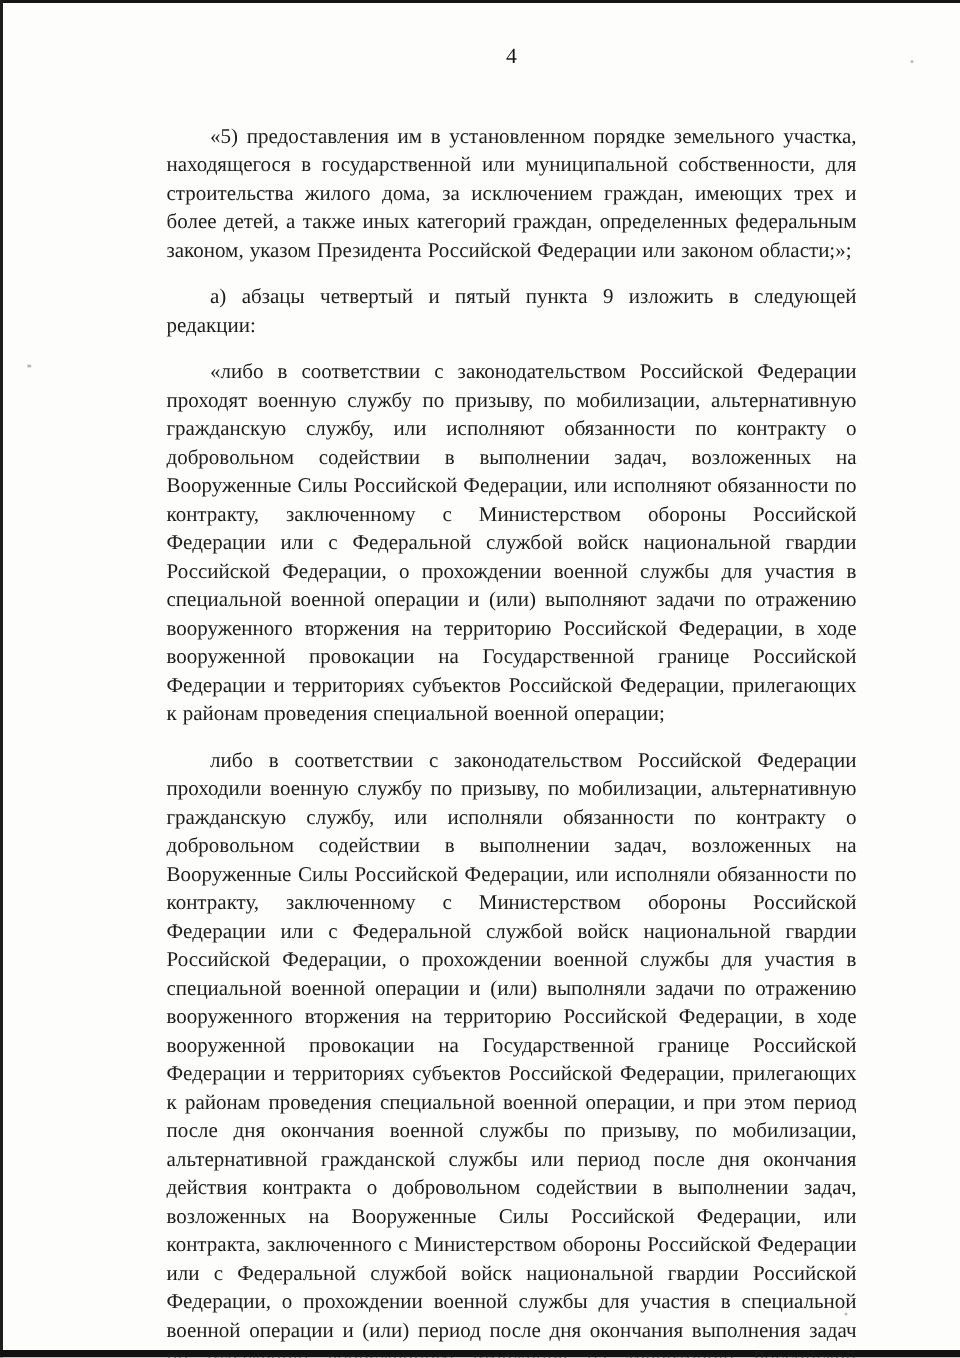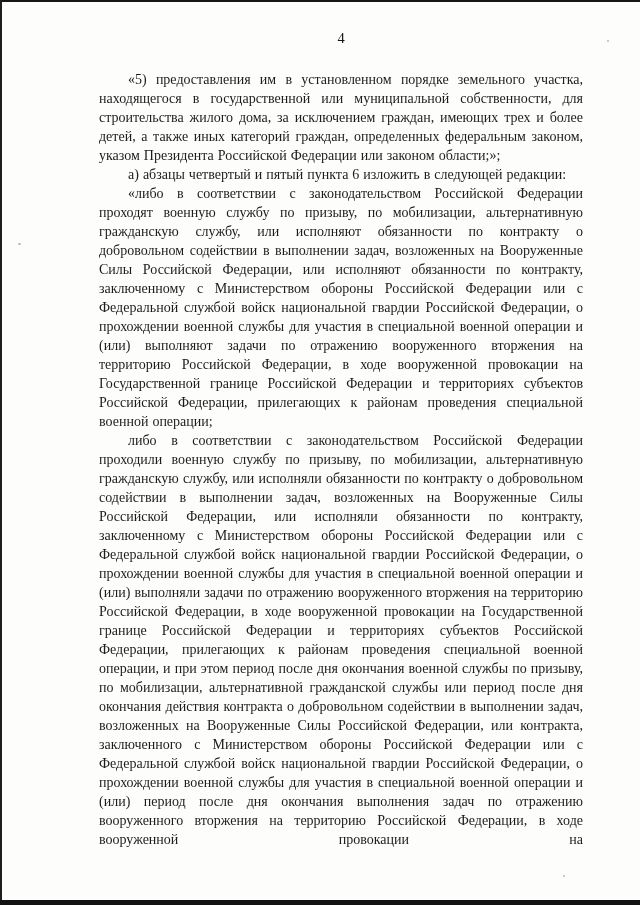--- a/index.html
+++ b/index.html
@@ -45,21 +45,21 @@
   .body-text {
     position: absolute;
     top: 70px;
     left: 99px;
     width: 484px;
     font-size: 14px;
     line-height: 19px;
     text-align: justify;
   }
   .body-text p {
-    margin: 0;
+    margin: 12px;
     padding: 0;
     text-indent: 29px;
     word-spacing: 0.5px;
   }
   .body-text p.justify-last {
     text-align-last: justify;
   }
   .scan-speck {
     position: absolute;
     background: #b9b9b9;
@@ -77,16 +77,16 @@
 <div class="scan-edge-bottom"></div>
 
 <div class="scan-speck speck-1"></div>
 <div class="scan-speck speck-2"></div>
 <div class="scan-speck speck-3"></div>
 
 <div class="page-number">4</div>
 
 <div class="body-text">
   <p>«5) предоставления им в установленном порядке земельного участка, находящегося в государственной или муниципальной собственности, для строительства жилого дома, за исключением граждан, имеющих трех и более детей, а также иных категорий граждан, определенных федеральным законом, указом Президента Российской Федерации или законом области;»;</p>
-  <p>а) абзацы четвертый и пятый пункта 6 изложить в следующей редакции:</p>
+  <p>а) абзацы четвертый и пятый пункта 9 изложить в следующей редакции:</p>
   <p>«либо в соответствии с законодательством Российской Федерации проходят военную службу по призыву, по мобилизации, альтернативную гражданскую службу, или исполняют обязанности по контракту о добровольном содействии в выполнении задач, возложенных на Вооруженные Силы Российской Федерации, или исполняют обязанности по контракту, заключенному с Министерством обороны Российской Федерации или с Федеральной службой войск национальной гвардии Российской Федерации, о прохождении военной службы для участия в специальной военной операции и (или) выполняют задачи по отражению вооруженного вторжения на территорию Российской Федерации, в ходе вооруженной провокации на Государственной границе Российской Федерации и территориях субъектов Российской Федерации, прилегающих к районам проведения специальной военной операции;</p>
   <p class="justify-last">либо в соответствии с законодательством Российской Федерации проходили военную службу по призыву, по мобилизации, альтернативную гражданскую службу, или исполняли обязанности по контракту о добровольном содействии в выполнении задач, возложенных на Вооруженные Силы Российской Федерации, или исполняли обязанности по контракту, заключенному с Министерством обороны Российской Федерации или с Федеральной службой войск национальной гвардии Российской Федерации, о прохождении военной службы для участия в специальной военной операции и (или) выполняли задачи по отражению вооруженного вторжения на территорию Российской Федерации, в ходе вооруженной провокации на Государственной границе Российской Федерации и территориях субъектов Российской Федерации, прилегающих к районам проведения специальной военной операции, и при этом период после дня окончания военной службы по призыву, по мобилизации, альтернативной гражданской службы или период после дня окончания действия контракта о добровольном содействии в выполнении задач, возложенных на Вооруженные Силы Российской Федерации, или контракта, заключенного с Министерством обороны Российской Федерации или с Федеральной службой войск национальной гвардии Российской Федерации, о прохождении военной службы для участия в специальной военной операции и (или) период после дня окончания выполнения задач по отражению вооруженного вторжения на территорию Российской Федерации, в ходе вооруженной провокации на</p>
 </div>
 
 </body></html>

